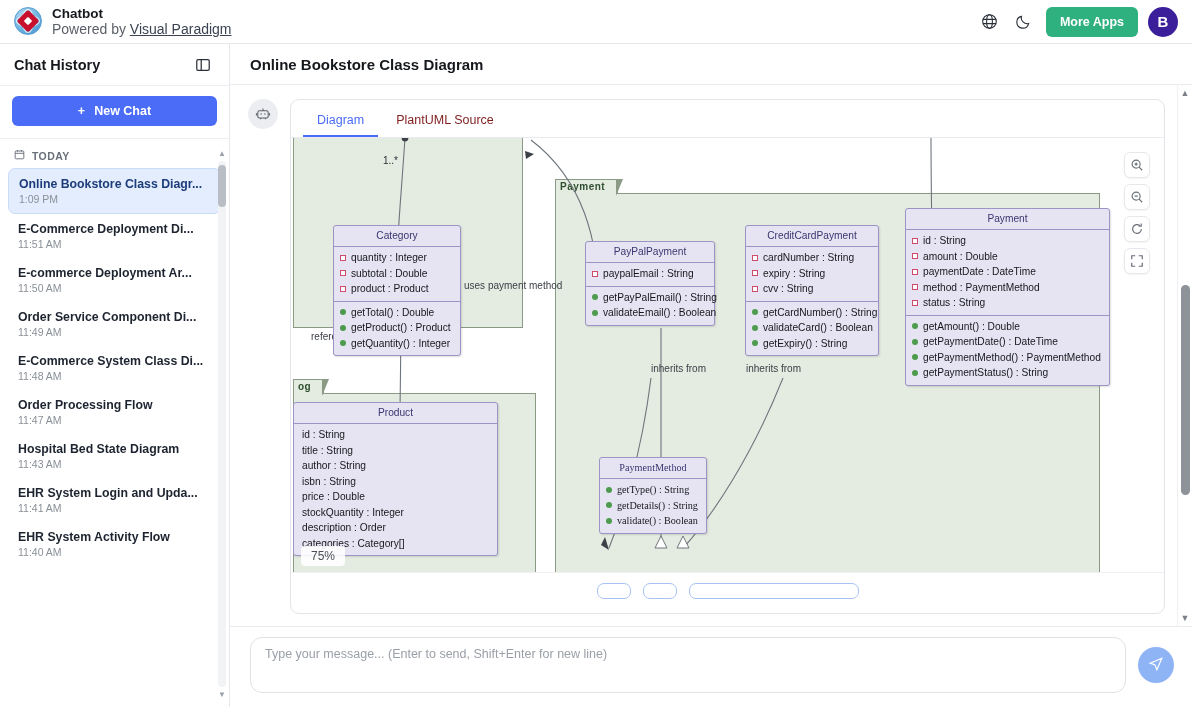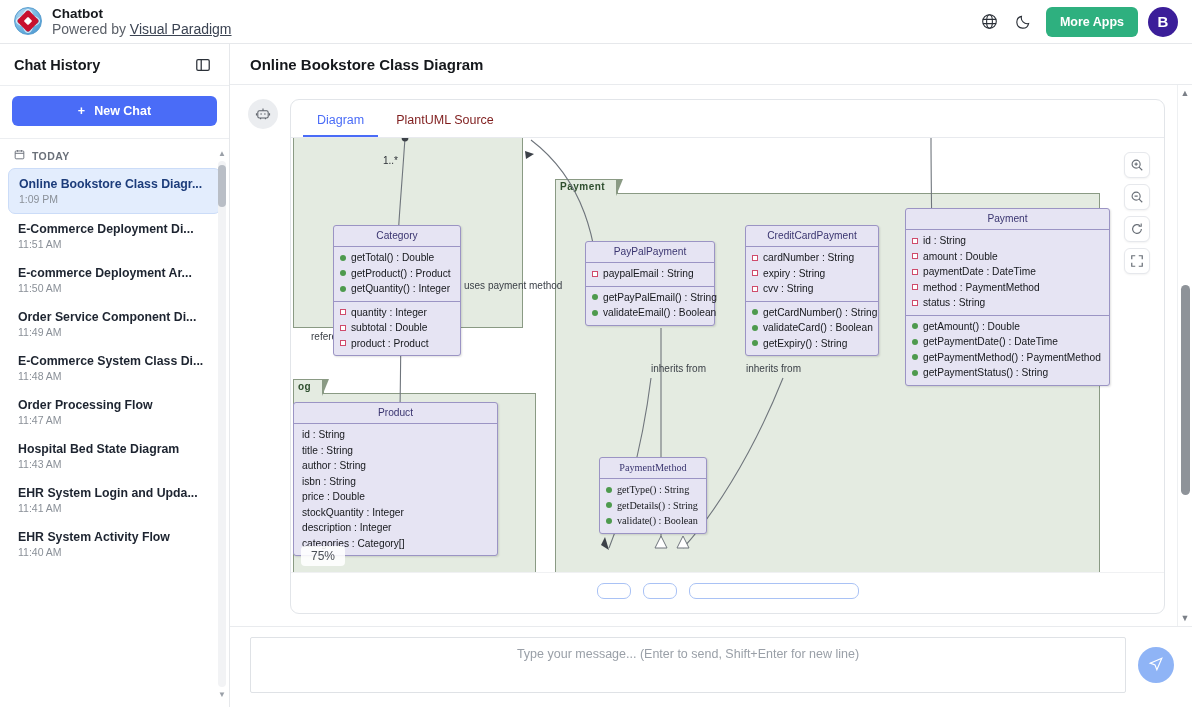--- a/index.html
+++ b/index.html
@@ -201,24 +201,23 @@
   .main-scroll .arr { position: absolute; left: 0; right: 0; text-align: center; color: #7b8088; font-size: 9px; }
   .main-scroll .arr.up { top: 3px; }
   .main-scroll .arr.dn { bottom: 3px; }
 
   
   .composer {
     flex: 0 0 78px; border-top: 1px solid #e9ebee; background: #fff;
     display: flex; align-items: center; gap: 12px; padding: 10px 18px 14px 20px;
   }
   .composer-input {
-    flex: 1; height: 56px; border: 1px solid #dfe2e6; border-radius: 2px;
+    flex: 1; height: 56px; border: 1px solid #dfe2e6; border-radius: 12px;
     padding: 9px 14px; font-size: 12.5px; color: #0c4a6e; resize: none; outline: none;
     font-family: "Liberation Sans", sans-serif;
-    text-align: center;
   }
   .composer-input::placeholder { color: #9aa0a8; }
   .send-btn {
     width: 36px; height: 36px; border-radius: 50%; background: #8fb4f6; border: none;
     color: #fff; display: flex; align-items: center; justify-content: center; cursor: pointer;
   }
 </style>
 </head>
 <body>
 
@@ -411,44 +410,44 @@
                 <div class="edge-label" style="left:173px;top:142px;">uses payment method</div>
                 <div class="edge-label" style="left:20px;top:193px;">references product</div>
                 <div class="edge-label" style="left:360px;top:225px;">inherits from</div>
                 <div class="edge-label" style="left:455px;top:225px;">inherits from</div>
                 <div class="mult" style="left:92px;top:17px;">1..*</div>
 
                 <div class="uml" style="left:42px;top:87px;width:128px;">
                   <div class="uml-name">Category</div>
                   <div class="uml-sec">
                       <div class="uml-row">
+                        <span class="mk attr"></span>
+                        <span>quantity : Integer</span>
+                      </div>
+                      <div class="uml-row">
+                        <span class="mk attr"></span>
+                        <span>subtotal : Double</span>
+                      </div>
+                      <div class="uml-row">
+                        <span class="mk attr"></span>
+                        <span>product : Product</span>
+                      </div>
+                    </div>
+                  <div class="uml-sec">
+                      <div class="uml-row">
                         <span class="mk op"></span>
                         <span>getTotal() : Double</span>
                       </div>
                       <div class="uml-row">
                         <span class="mk op"></span>
                         <span>getProduct() : Product</span>
                       </div>
                       <div class="uml-row">
                         <span class="mk op"></span>
                         <span>getQuantity() : Integer</span>
-                      </div>
-                    </div>
-                  <div class="uml-sec">
-                      <div class="uml-row">
-                        <span class="mk attr"></span>
-                        <span>quantity : Integer</span>
-                      </div>
-                      <div class="uml-row">
-                        <span class="mk attr"></span>
-                        <span>subtotal : Double</span>
-                      </div>
-                      <div class="uml-row">
-                        <span class="mk attr"></span>
-                        <span>product : Product</span>
                       </div>
                     </div>
                 </div>
 
                 <div class="uml uml-plain" style="left:2px;top:264px;width:205px;">
                   <div class="uml-name">Product</div>
                   <div class="uml-sec">
                       <div class="uml-row">
                         <span>id : String</span>
                       </div>
@@ -461,21 +460,21 @@
                       <div class="uml-row">
                         <span>isbn : String</span>
                       </div>
                       <div class="uml-row">
                         <span>price : Double</span>
                       </div>
                       <div class="uml-row">
                         <span>stockQuantity : Integer</span>
                       </div>
                       <div class="uml-row">
-                        <span>description : Integer</span>
+                        <span>description : Order</span>
                       </div>
                       <div class="uml-row">
                         <span>categories : Category[]</span>
                       </div>
                     </div>
                 </div>
 
                 <div class="uml" style="left:294px;top:103px;width:130px;">
                   <div class="uml-name">PayPalPayment</div>
                   <div class="uml-sec">

